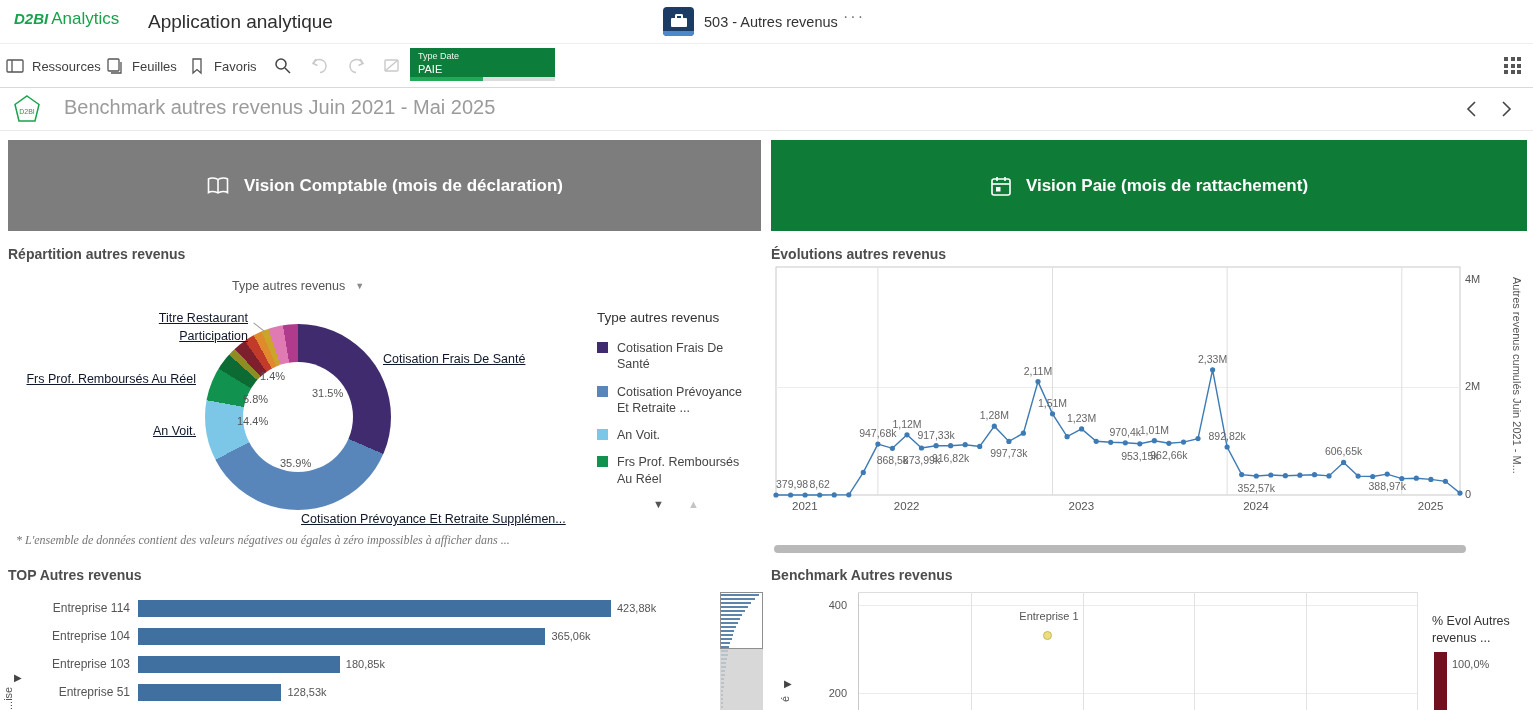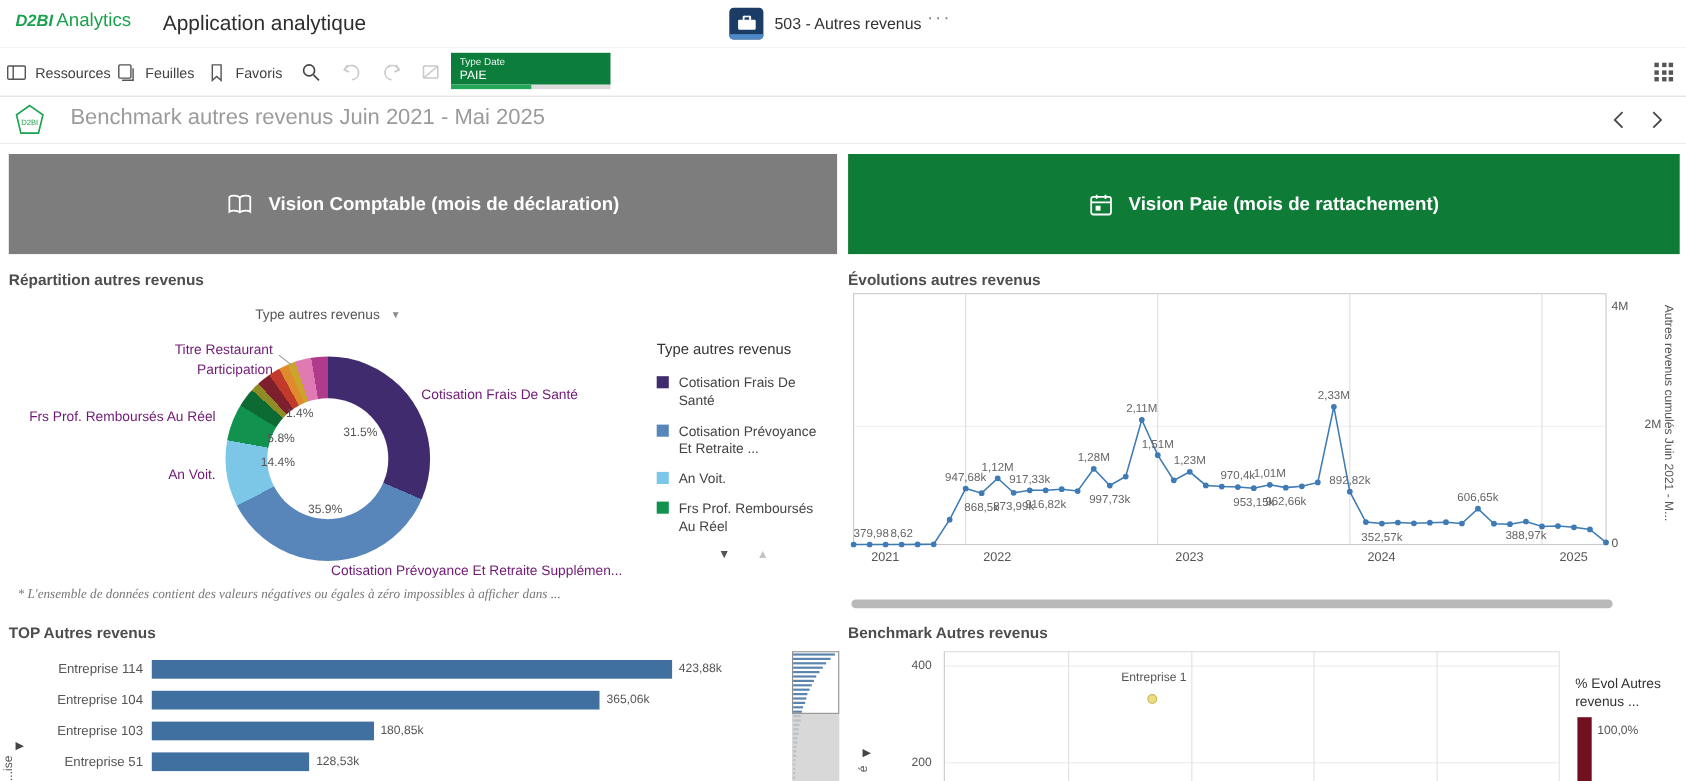--- a/index.html
+++ b/index.html
@@ -56,21 +56,21 @@
 
   
   #pie-area{position:absolute;left:8px;top:265px;width:753px;height:262px;}
   .pie-dim{position:absolute;left:224px;top:14px;display:flex;align-items:center;gap:10px;font-size:12.5px;color:#555;cursor:pointer;}
   .tri-down{font-size:9px;color:#8a8a8a;}
   .donut{position:absolute;left:197px;top:59px;width:186px;height:186px;border-radius:50%;cursor:pointer;}
   .donut-hole{position:absolute;left:235px;top:97px;width:110px;height:110px;border-radius:50%;background:#fff;}
   .pct{position:absolute;font-size:11px;color:#555;}
   .pct-0{left:304px;top:122px;} .pct-1{left:272px;top:192px;} .pct-2{left:229px;top:150px;}
   .pct-3{left:235px;top:128px;} .pct-4{left:252px;top:105px;}
-  .callout{position:absolute;font-size:12.5px;color:#701a75;}
+  .callout{position:absolute;font-size:12.5px;color:#0f172a;text-decoration:underline;}
   .co-0{left:375px;top:87px;}
   .co-1{left:130px;top:44px;width:110px;text-align:right;white-space:pre-line;line-height:1.45;}
   .co-1-line{position:absolute;left:244px;top:62px;width:15px;height:1px;background:#999;transform:rotate(38deg);}
   .co-2{left:12px;top:107px;width:176px;text-align:right;}
   .co-3{left:88px;top:159px;width:100px;text-align:right;}
   .co-4{left:293px;top:247px;width:320px;}
   .legend{position:absolute;left:589px;top:45px;width:160px;}
   .legend-title{font-size:13.5px;color:#333;margin-bottom:15px;}
   .legend-item{display:flex;gap:9px;margin-bottom:11px;font-size:12.5px;color:#444;line-height:1.3;cursor:pointer;}
   .legend-swatch{width:11px;height:11px;margin-top:2px;flex:none;}
@@ -91,21 +91,21 @@
   .mm-window{position:absolute;left:0;top:0;width:43px;height:57px;border:1px solid #8f8f8f;background:transparent;}
   .expand-btn{position:absolute;font-size:10px;color:#444;cursor:pointer;}
   #expand-left{left:14px;top:672px;}
   .rot-label{position:absolute;font-size:11px;color:#555;transform:rotate(-90deg);transform-origin:left top;white-space:nowrap;}
   #rot-top{left:2px;top:710px;}
 
   
   #evol-area{position:absolute;left:771px;top:262px;width:762px;height:292px;}
   #evol-svg{position:absolute;left:0;top:0;cursor:pointer;}
   .yt{position:absolute;left:694px;font-size:11px;color:#555;}
-  .yt-0{top:11px;} .yt-1{top:118px;margin-left:30px;} .yt-2{top:226px;}
+  .yt-0{top:11px;} .yt-1{top:118px;} .yt-2{top:226px;}
   .y-axis-title{position:absolute;left:740px;top:15px;height:235px;writing-mode:vertical-rl;font-size:11px;color:#555;}
   .evol-scroll{position:absolute;left:774px;top:545px;width:692px;height:8px;border-radius:4px;background:#b9b9b9;cursor:pointer;}
 
   
   #bench-area{position:absolute;left:771px;top:588px;width:762px;height:122px;overflow:hidden;}
   .b-yt{position:absolute;width:34px;text-align:right;font-size:11px;color:#555;left:42px;}
   .b-yt-0{top:11px;} .b-yt-1{top:99px;}
   .b-axis{position:absolute;left:87px;top:4px;width:1px;height:118px;background:#c9c9c9;}
   .b-top{position:absolute;left:87px;top:4px;width:559px;height:1px;background:#ddd;}
   .b-hgrid{position:absolute;left:88px;width:558px;height:1px;background:#ececec;}

